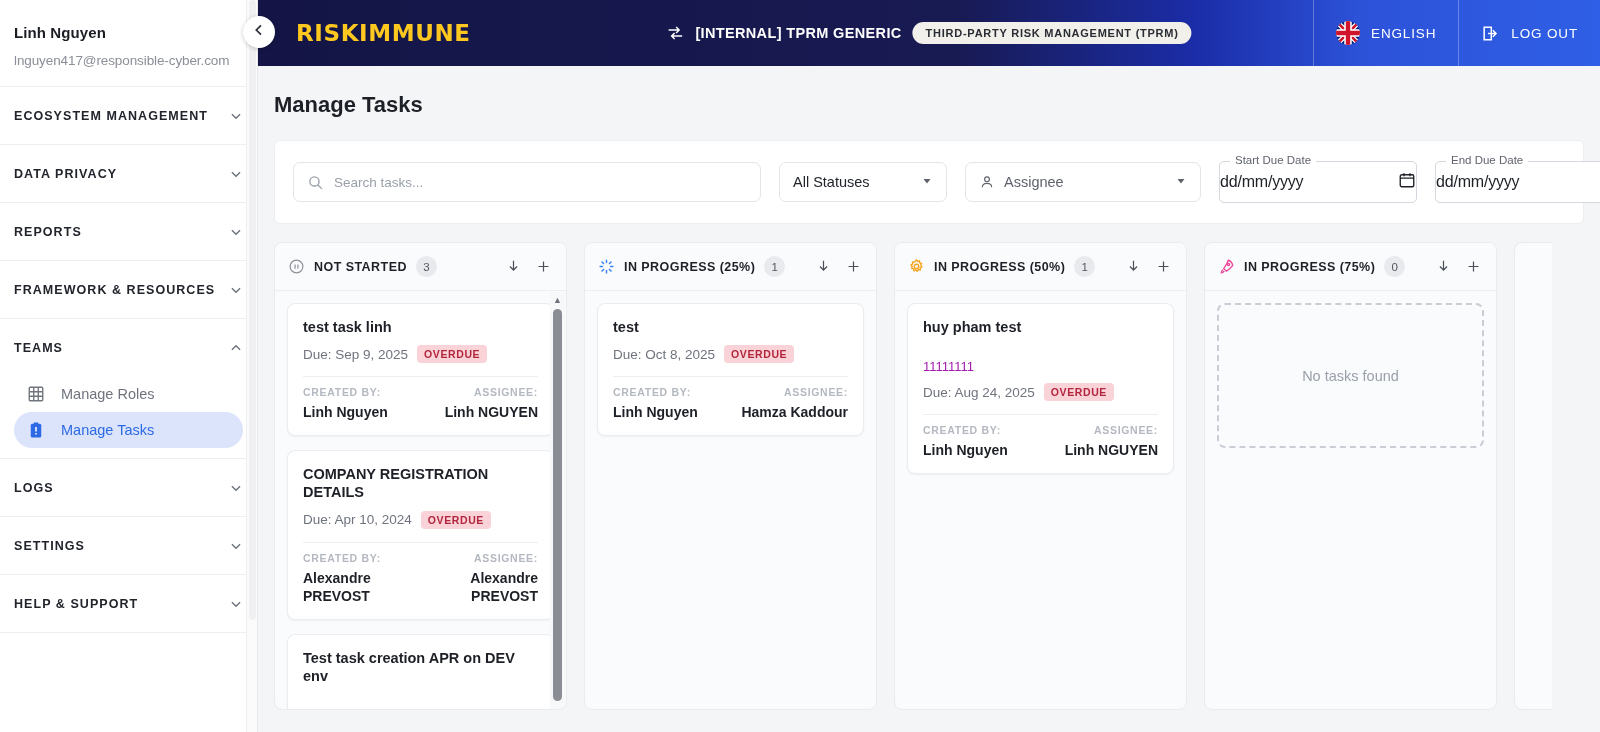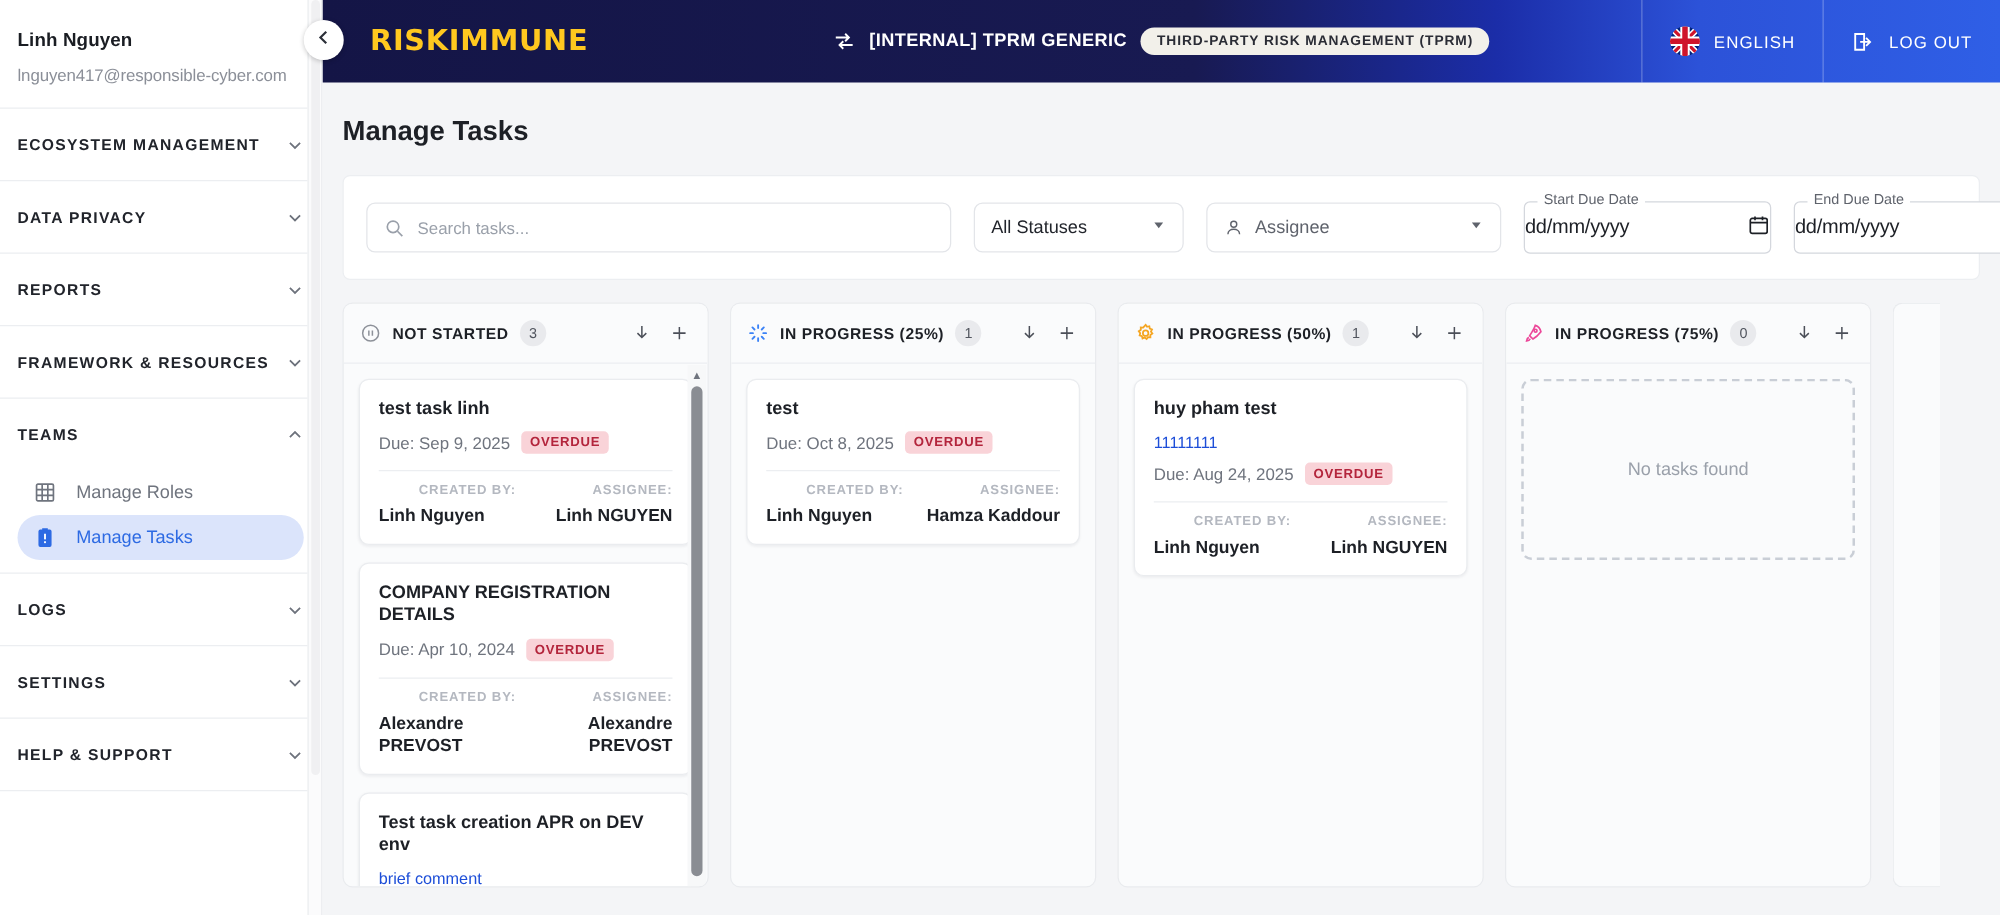--- a/index.html
+++ b/index.html
@@ -174,31 +174,31 @@
   .col-actions { margin-left: auto; display: flex; align-items: center; gap: 13px; color: #4b4f58; }
   .col-actions > span { cursor: pointer; display:flex; }
   .col-body { flex: 1 1 auto; padding: 12px; overflow: hidden; position: relative; }
 
   .card {
     background: #fff; border: 1px solid #eaecef; border-radius: 8px;
     padding: 14px 15px 14px 15px; margin-bottom: 14px;
     box-shadow: 0 1px 2px rgba(16,24,40,.05); cursor: pointer;
   }
   .card-title { font-size: 14.5px; font-weight: bold; color: #1d2026; line-height: 1.25; }
-  .card-desc { margin-top: 10px; font-size: 13px; color: #1d4ed8; }
+  .card-desc { margin-top: 23px; font-size: 13px; color: #a21caf; }
   .card-due { margin-top: 9px; font-size: 13.5px; color: #6f747e; display: flex; align-items: center; gap: 9px; flex-wrap: wrap; }
   .pill-overdue {
     background: #f9d3d8; color: #b3253c; font-size: 10.5px; font-weight: bold;
     letter-spacing: .6px; padding: 3px 7px; border-radius: 4px;
   }
   .card-sep { border-top: 1px solid #eceef1; margin: 13px 0 9px 0; }
   .card-meta { display: flex; justify-content: space-between; gap: 10px; }
   .meta-col { max-width: 48%; }
   .meta-col.right { text-align: right; }
-  .meta-label { font-size: 10.5px; font-weight: bold; letter-spacing: .7px; color: #b4b8c0; margin-left: 32px; }
+  .meta-label { font-size: 10.5px; font-weight: bold; letter-spacing: .7px; color: #b4b8c0; }
   .meta-val { margin-top: 5px; font-size: 14px; font-weight: bold; color: #1d2026; line-height: 1.3; }
 
   .empty-drop {
     border: 2px dashed #c9ced6; border-radius: 8px; height: 145px;
     display: flex; align-items: center; justify-content: center;
     color: #9aa0aa; font-size: 14.5px; background: #fafbfc;
   }
 
   
   .col-scroll {

